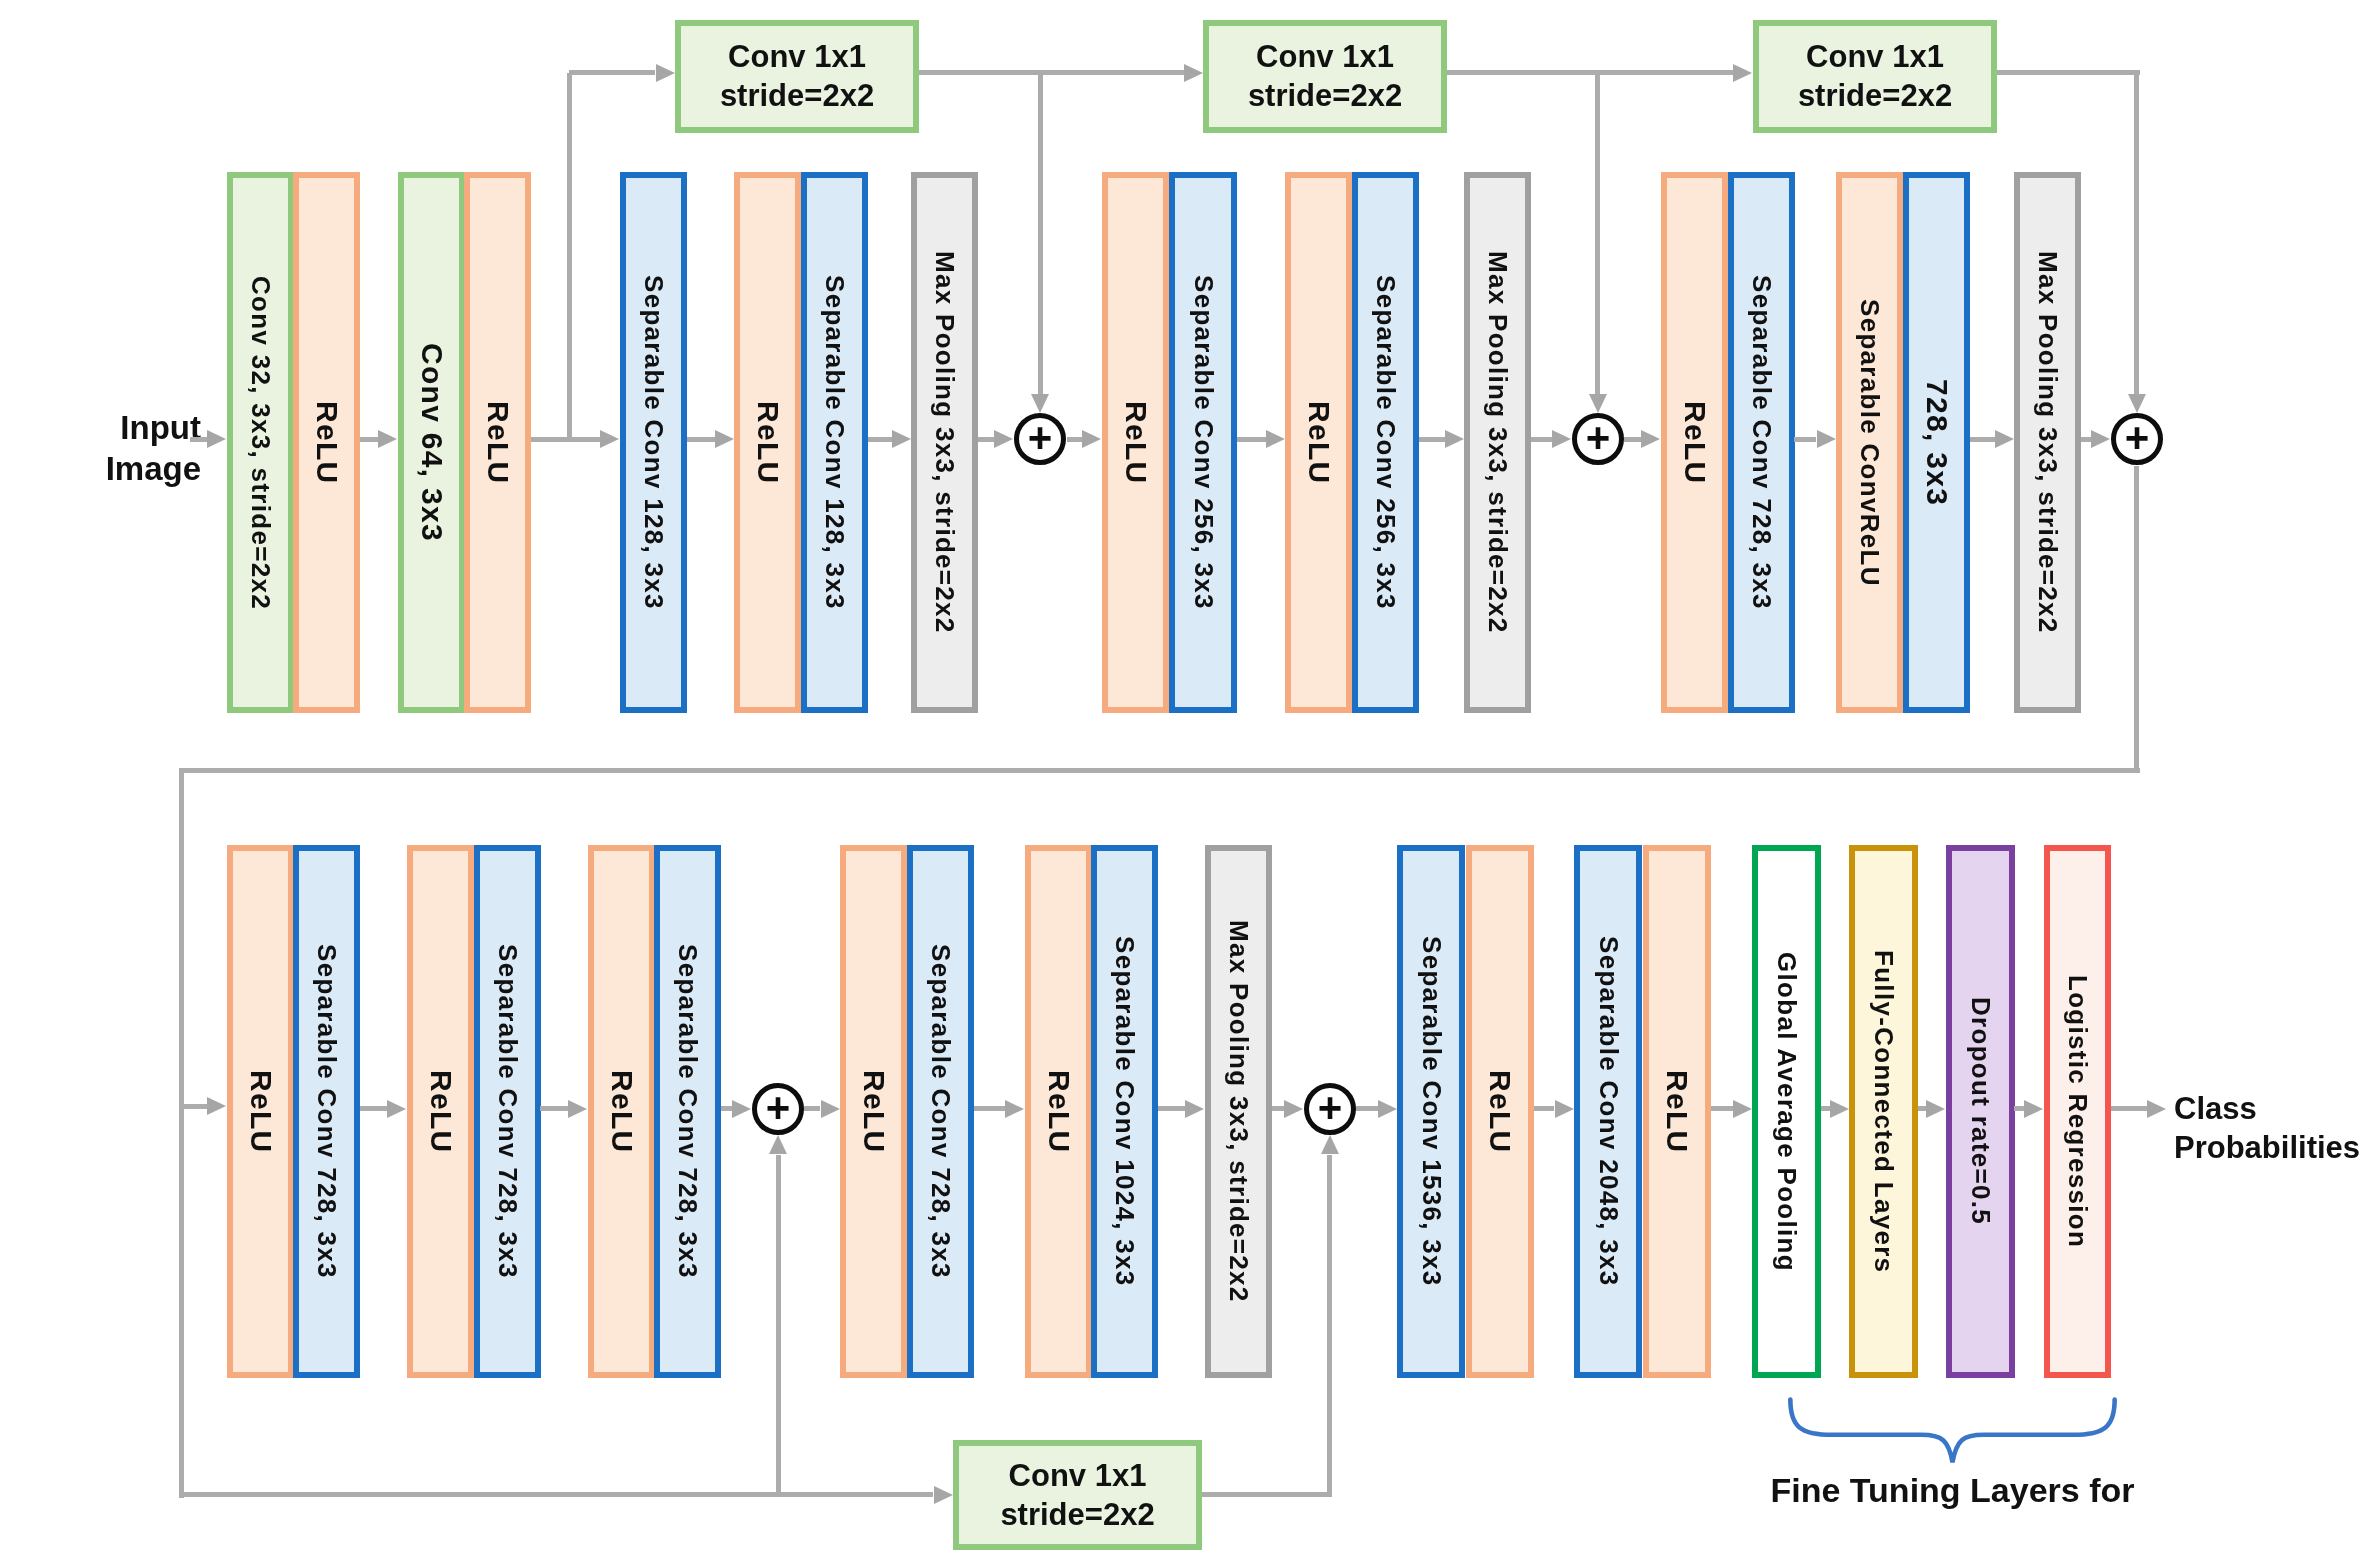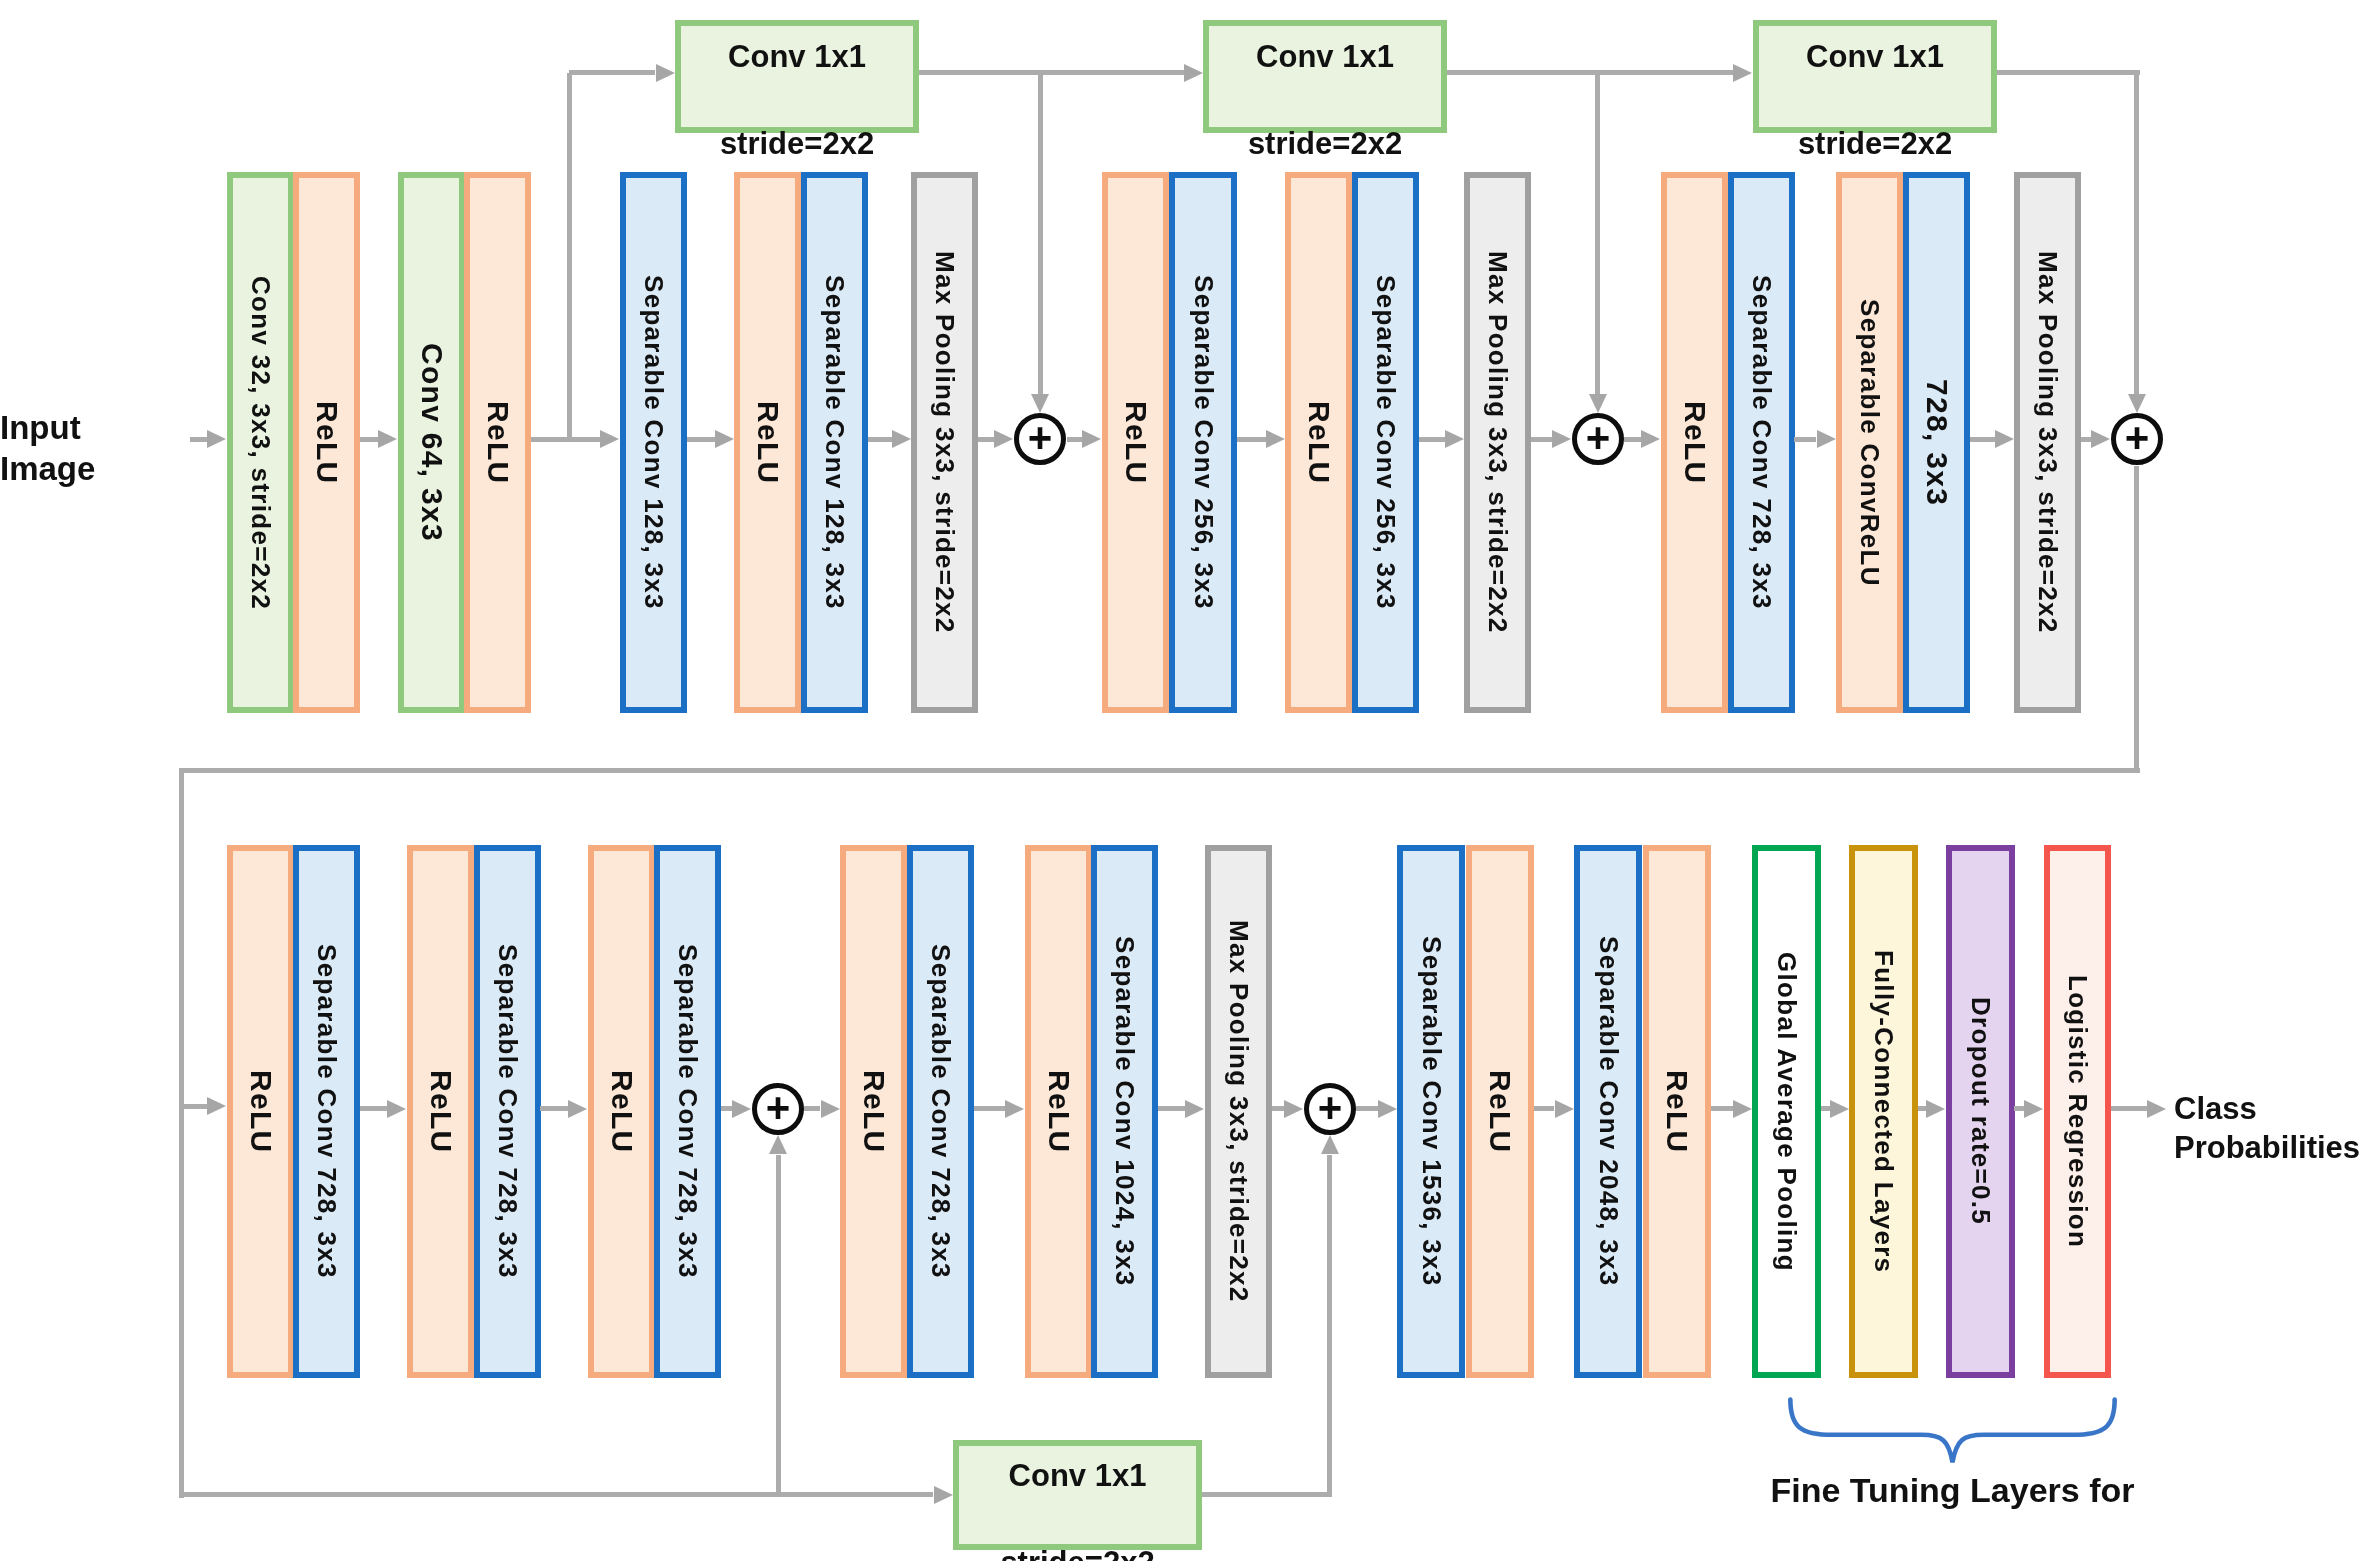--- a/index.html
+++ b/index.html
@@ -14,42 +14,42 @@
   .c-orange{border-color:#F5AB7E;background:#FDE7D6;}
   .c-blue{border-color:#1B6FC4;background:#DBEAF7;}
   .c-gray{border-color:#A0A0A0;background:#EDEDED;}
   .c-gap{border-color:#00A651;background:#FFFFFF;}
   .c-gold{border-color:#C8920B;background:#FDF6DB;}
   .c-purple{border-color:#7B3FA0;background:#E4D4EF;}
   .c-red{border-color:#F4564E;background:#FDEFE9;}
 
   
   .skipbox{position:absolute;box-sizing:border-box;border:6.6px solid #8FC97E;background:#E9F3E0;display:flex;flex-direction:column;align-items:center;justify-content:center;}
-  .skipbox .l{font-weight:bold;font-size:31px;color:#111;line-height:39px;margin-top:48px;}
+  .skipbox .l{font-weight:bold;font-size:31px;color:#111;line-height:39px;}
 
   
   .hl{position:absolute;height:5.2px;background:#ACACAC;}
   .vl{position:absolute;width:5.2px;background:#ACACAC;}
   .ah-r{position:absolute;width:0;height:0;border-top:9.2px solid transparent;border-bottom:9.2px solid transparent;border-left:19.7px solid #A6A6A6;}
   .ah-d{position:absolute;width:0;height:0;border-left:9.2px solid transparent;border-right:9.2px solid transparent;border-top:19.7px solid #A6A6A6;}
   .ah-u{position:absolute;width:0;height:0;border-left:9.2px solid transparent;border-right:9.2px solid transparent;border-bottom:19.7px solid #A6A6A6;}
 
   
   .plus{position:absolute;width:52px;height:52px;box-sizing:border-box;border:5.9px solid #0d0d0d;border-radius:50%;background:#fff;display:flex;align-items:center;justify-content:center;}
   .plus span{font-size:42px;font-weight:900;color:#0d0d0d;line-height:42px;margin-top:-2.6px;}
 
   .label2{position:absolute;font-weight:bold;color:#111;}
   .label2 div{white-space:nowrap;}
 </style>
 </head>
 <body>
 
 <div class="canvas">
 
-  <div class="label2" style="left:0;top:407px;width:172px;text-align:left;font-size:33px;line-height:41px;">
+  <div class="label2" style="left:29px;top:407px;width:172px;text-align:right;font-size:33px;line-height:41px;">
     <div>Input</div>
     <div>Image</div>
   </div>
 
   <div class="skipbox" style="left:675px;top:19.7px;width:244px;height:113px;">
     <div class="l">Conv 1x1</div>
       <div class="l">stride=2x2</div>
   </div>
   <div class="skipbox" style="left:1203px;top:19.7px;width:244px;height:113px;">
     <div class="l">Conv 1x1</div>

